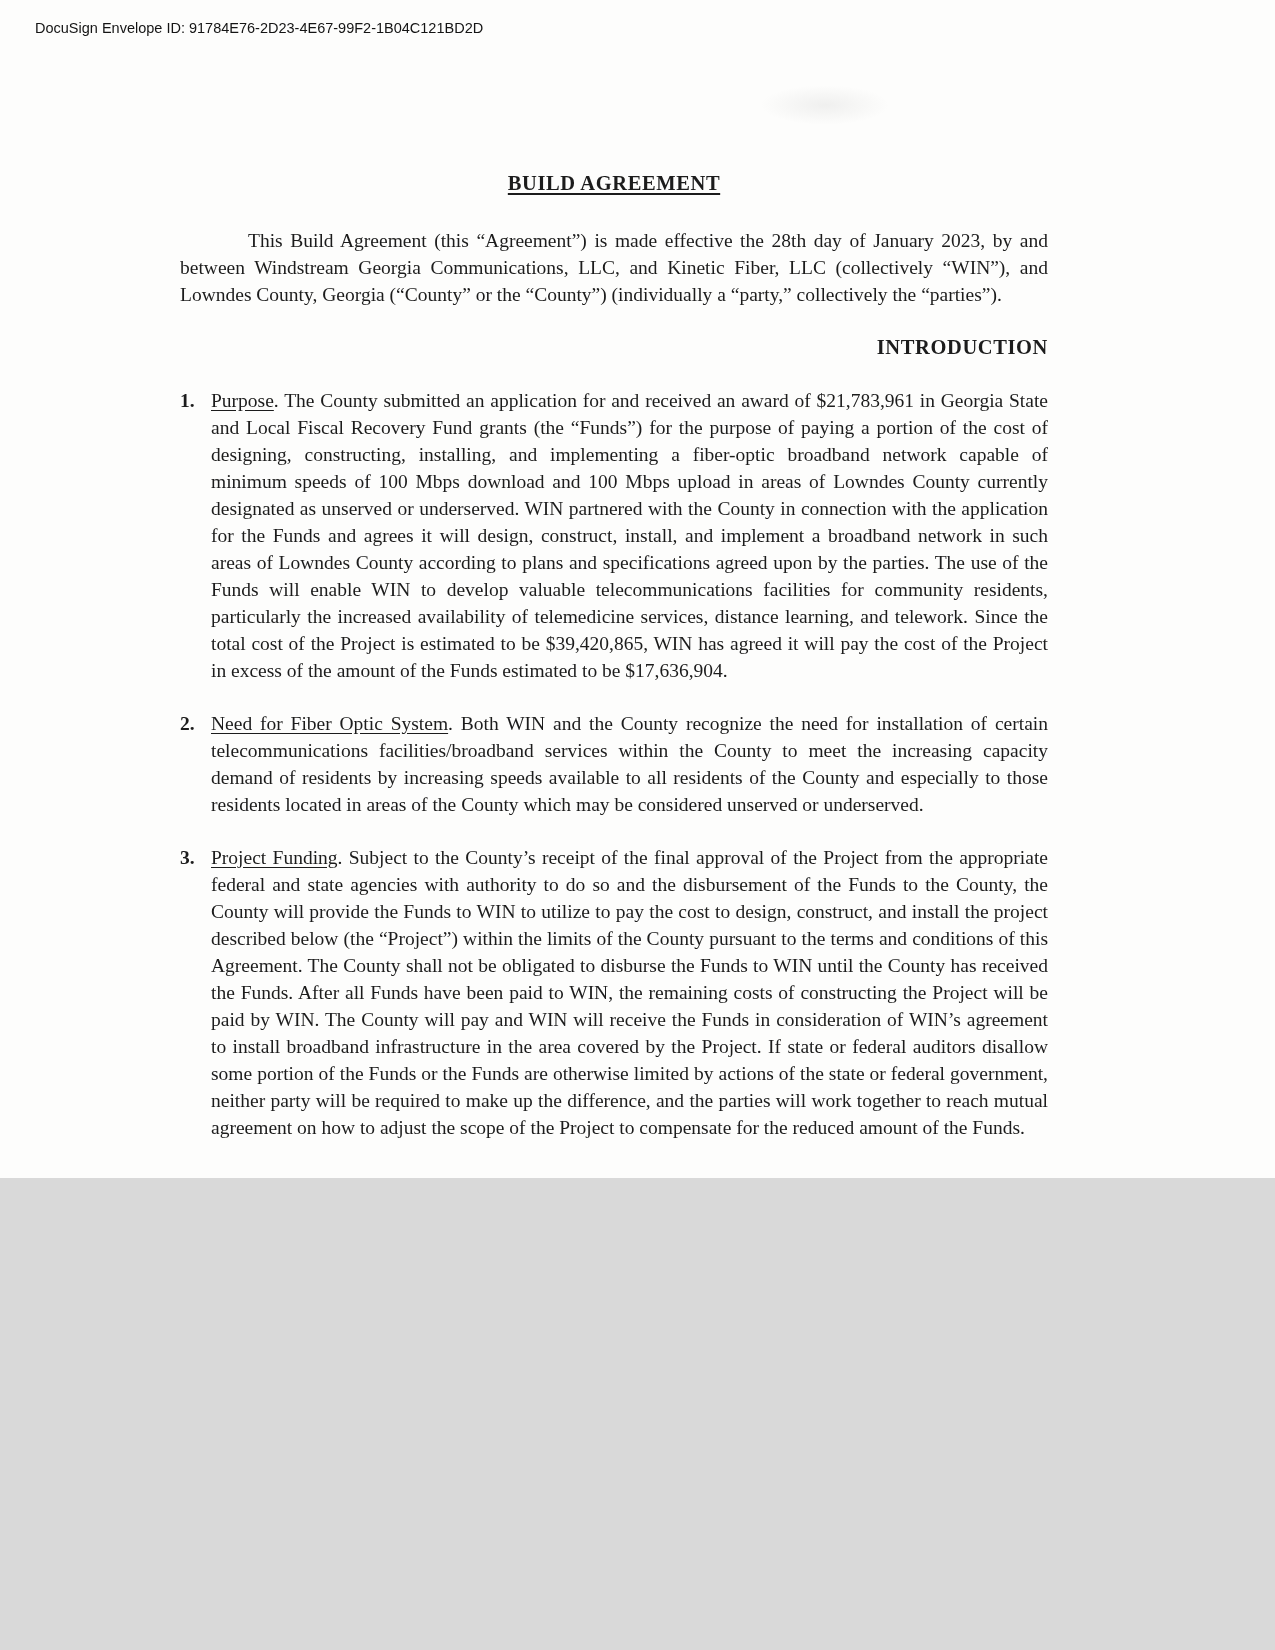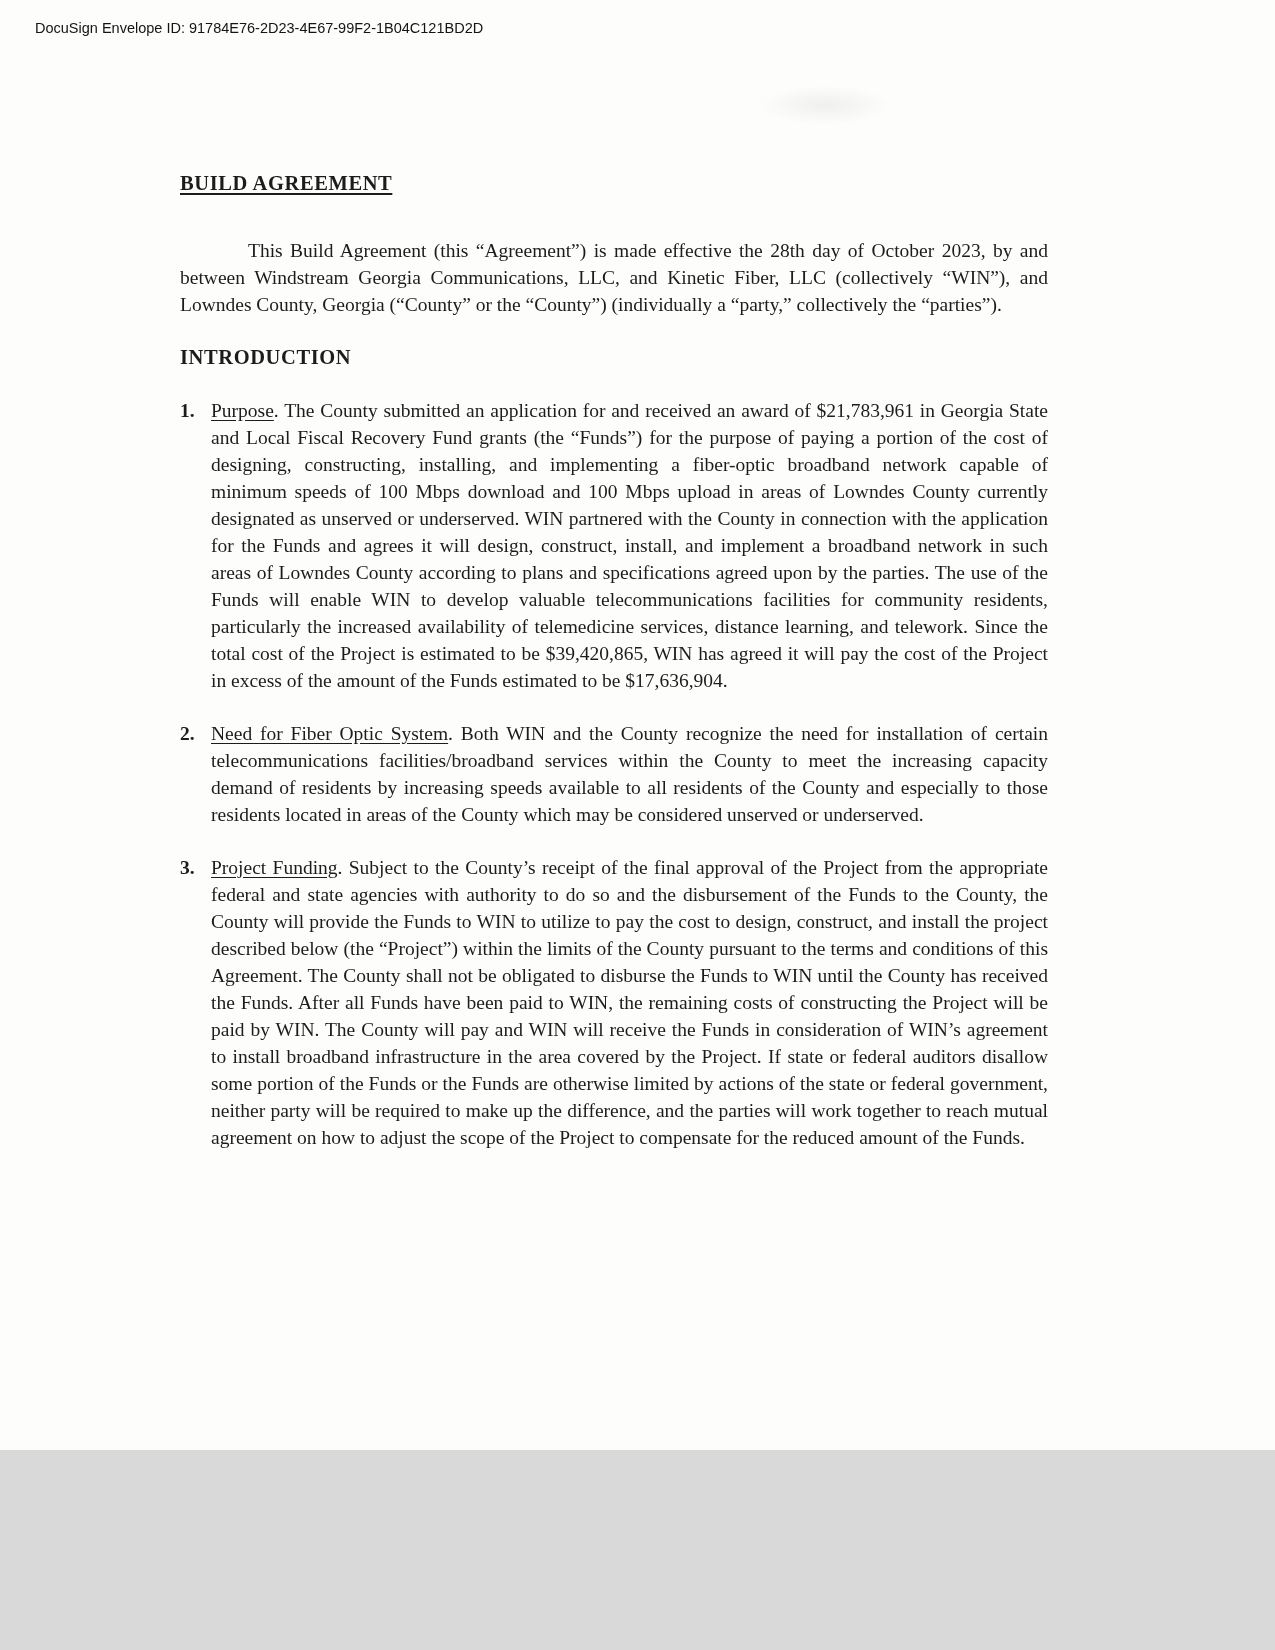--- a/index.html
+++ b/index.html
@@ -3,21 +3,21 @@
 <meta charset="utf-8">
 <style>
   html, body {
     margin: 0;
     padding: 0;
     background: #d9d9d9;
   }
   .page {
     position: relative;
     width: 1275px;
-    height: 1450px;
+    height: 1178px;
     margin: 0 auto;
     background: #fdfdfc;
     font-family: "Liberation Serif", serif;
     color: #1c1c1c;
     overflow: hidden;
   }
   .envelope-id {
     position: absolute;
     top: 20px;
     left: 35px;
@@ -28,37 +28,38 @@
   .content {
     position: absolute;
     left: 180px;
     top: 170px;
     width: 868px;
     font-size: 19.5px;
     line-height: 27px;
     text-align: justify;
   }
   .doc-title {
+    text-align: center;
     font-weight: bold;
     font-size: 20.5px;
     letter-spacing: 0.6px;
-    margin: 0 0 40px 0;
+    margin: 0 0 30px 0;
   }
   .underlined {
     text-decoration: underline;
     text-underline-offset: 3px;
   }
   .para {
     margin: 0 0 26px 0;
   }
   .para.first-indent {
     text-indent: 68px;
   }
   .section-heading {
-    text-align: left;
+    text-align: right;
     font-weight: bold;
     font-size: 20.5px;
     letter-spacing: 0.6px;
     margin: 22px 0 26px 0;
   }
   .list-item {
     position: relative;
     padding-left: 31px;
     margin: 0 0 26px 0;
   }
@@ -107,21 +108,21 @@
 
   <div class="envelope-id">DocuSign Envelope ID: 91784E76-2D23-4E67-99F2-1B04C121BD2D</div>
 
   <div class="scan-artifact top"></div>
   <div class="scan-artifact bottom"></div>
 
   <div class="content">
 
     <h1 class="doc-title"><span class="underlined">BUILD AGREEMENT</span></h1>
 
-    <p class="para first-indent">This Build Agreement (this “Agreement”) is made effective the 28th day of October 2023, by and between Windstream Georgia Communications, LLC, and Kinetic Fiber, LLC (collectively “WIN”), and Lowndes County, Georgia (“County” or the “County”) (individually a “party,” collectively the “parties”).</p>
+    <p class="para first-indent">This Build Agreement (this “Agreement”) is made effective the 28th day of January 2023, by and between Windstream Georgia Communications, LLC, and Kinetic Fiber, LLC (collectively “WIN”), and Lowndes County, Georgia (“County” or the “County”) (individually a “party,” collectively the “parties”).</p>
 
 
     <h2 class="section-heading">INTRODUCTION</h2>
 
     <div class="list-item">
       <span class="item-number">1.</span><span class="term"><span class="underlined">Purpose</span><span>.</span></span><span>  The County submitted an application for and received an award of  $21,783,961 in Georgia State and Local Fiscal Recovery Fund grants (the “Funds”) for the purpose of paying a portion of the cost of designing, constructing, installing, and implementing a fiber-optic broadband network capable of minimum speeds of 100 Mbps download and 100 Mbps upload in areas of Lowndes County currently designated as unserved or underserved. WIN partnered with the County in connection with the application for the Funds and agrees it will design, construct, install, and implement a broadband network in such areas of Lowndes County according to plans and specifications agreed upon by the parties. The use of the Funds will enable WIN to develop valuable telecommunications facilities for community residents, particularly the increased availability of telemedicine services, distance learning, and telework. Since the total cost of the Project is estimated to be $39,420,865, WIN has agreed it will pay the cost of the Project in excess of the amount of the Funds estimated to be $17,636,904.</span>
     </div>
 
     <div class="list-item">
       <span class="item-number">2.</span><span class="term"><span class="underlined">Need for Fiber Optic System</span><span>.</span></span><span>  Both WIN and the County recognize the need for installation of certain telecommunications facilities/broadband services within the County to meet the increasing capacity demand of residents by increasing speeds available to all residents of the County and especially to those residents located in areas of the County which may be considered unserved or underserved.</span>

